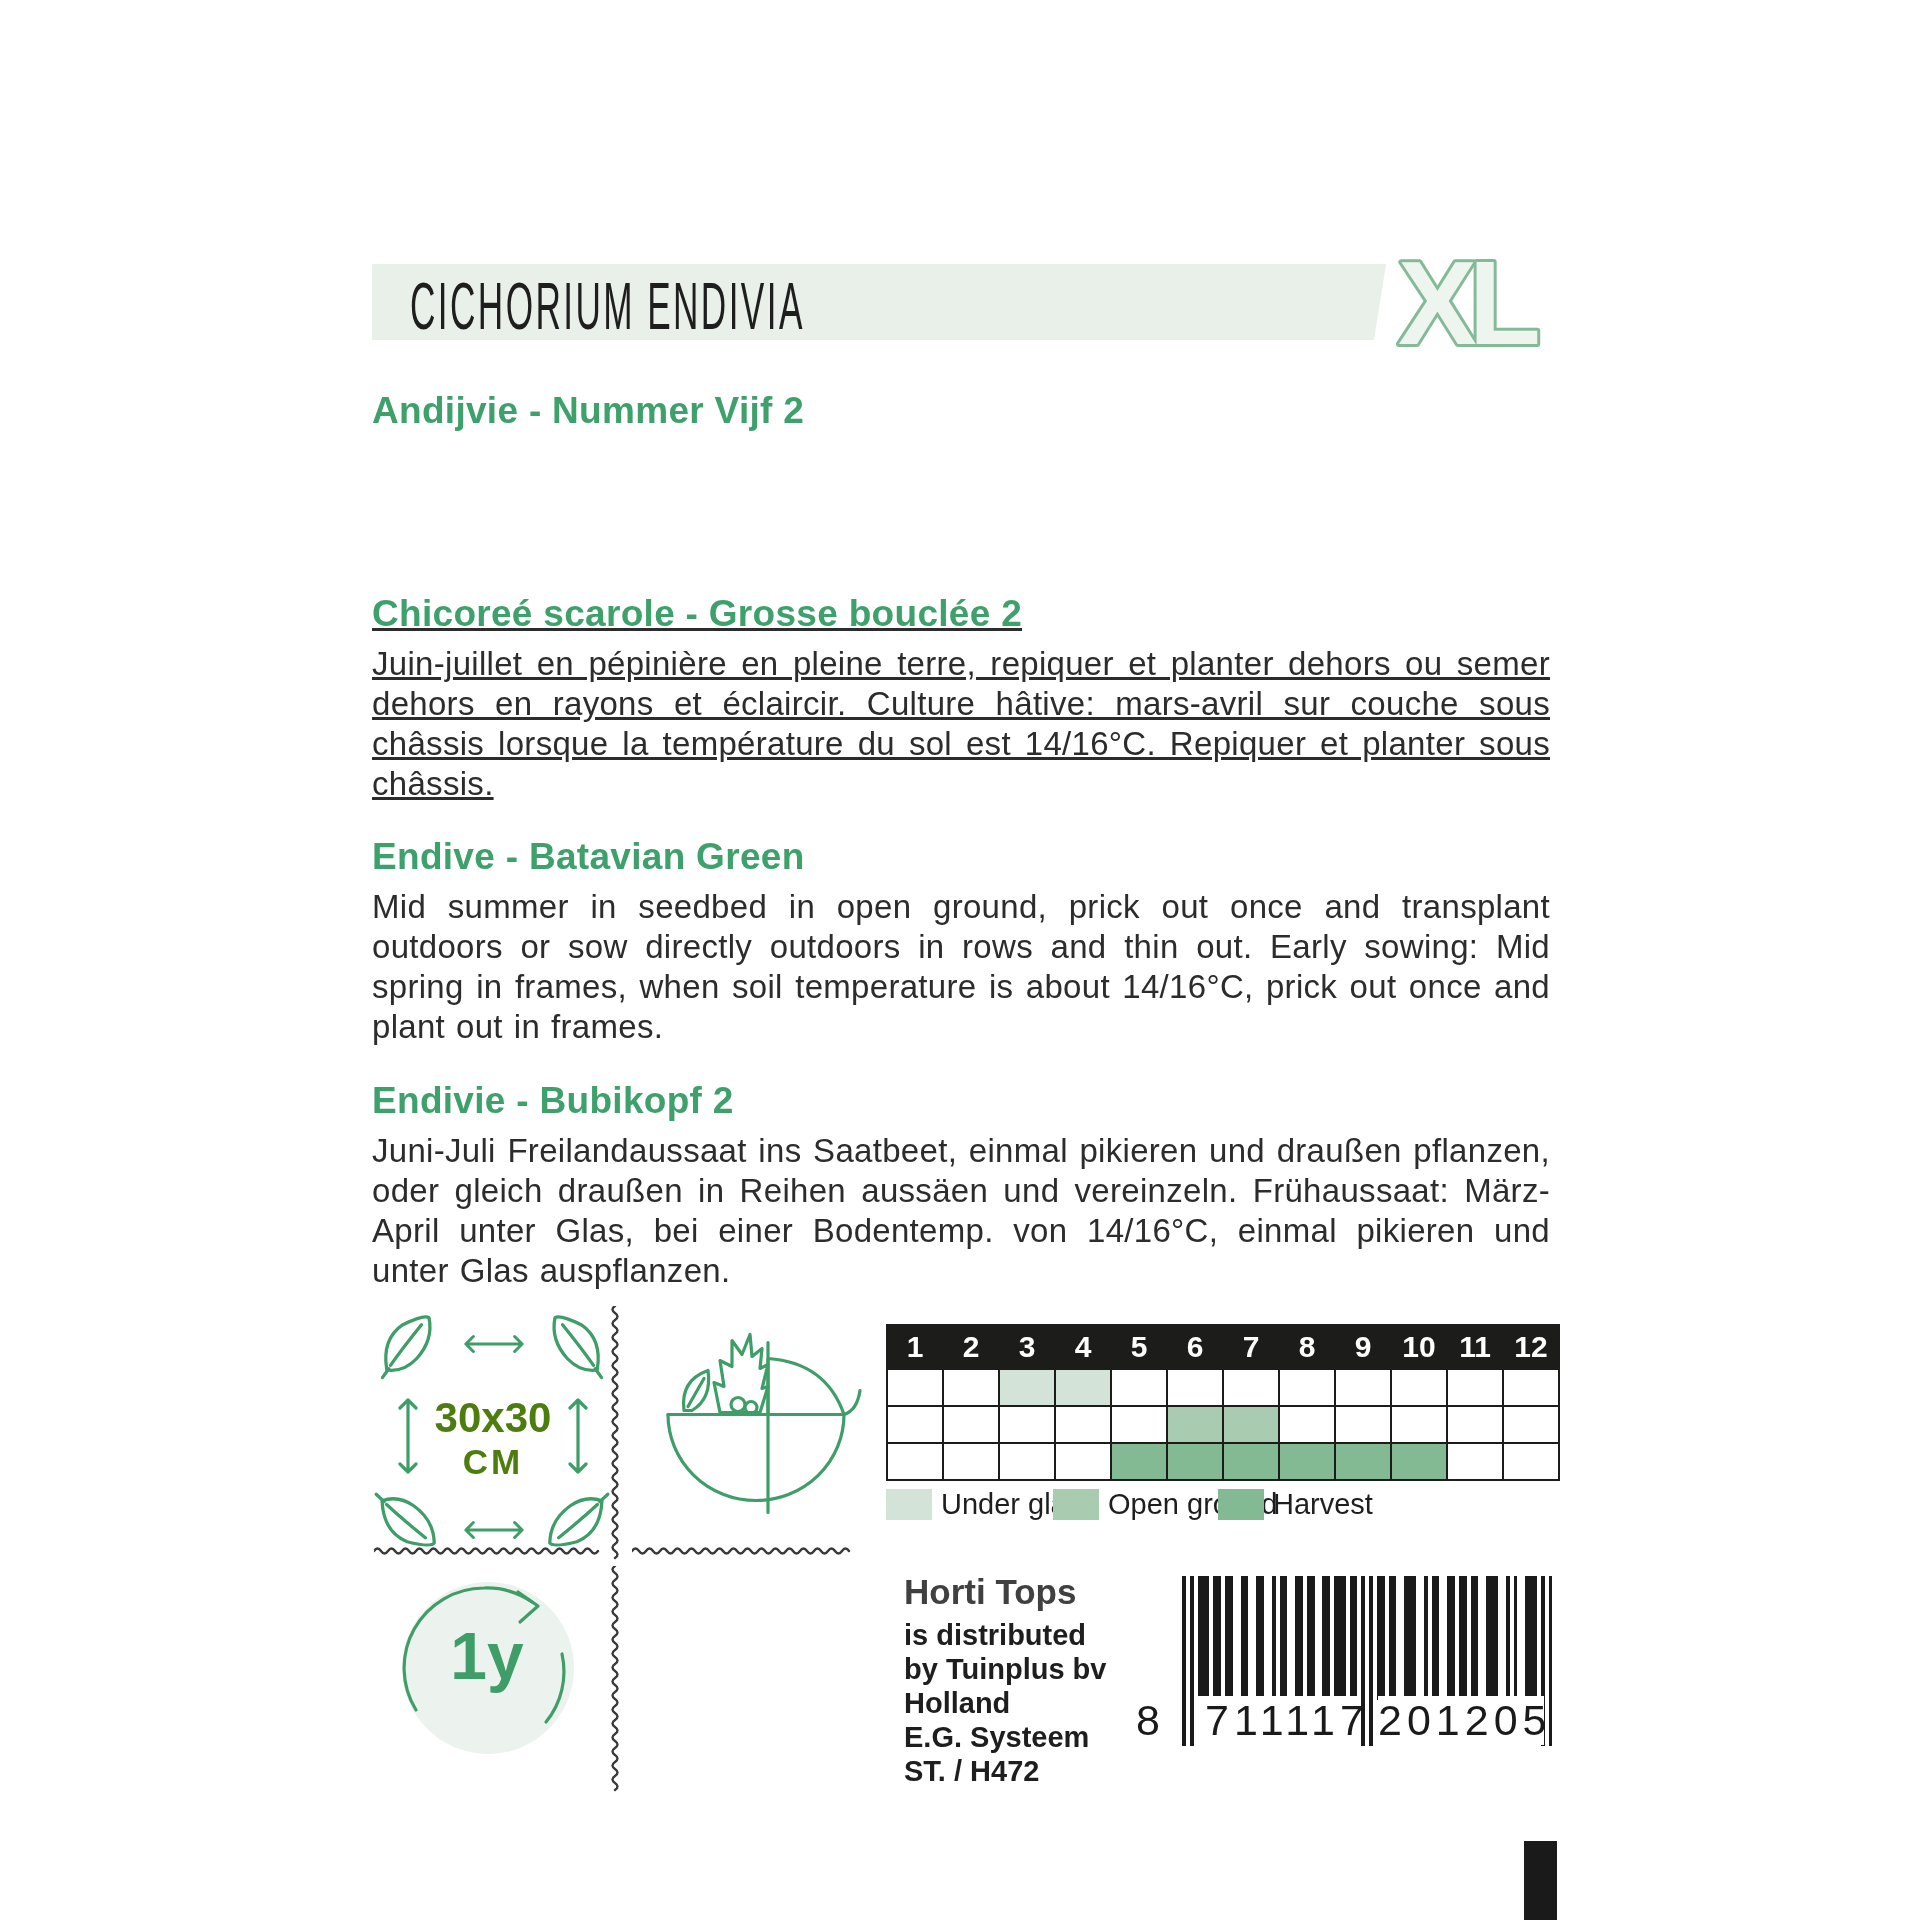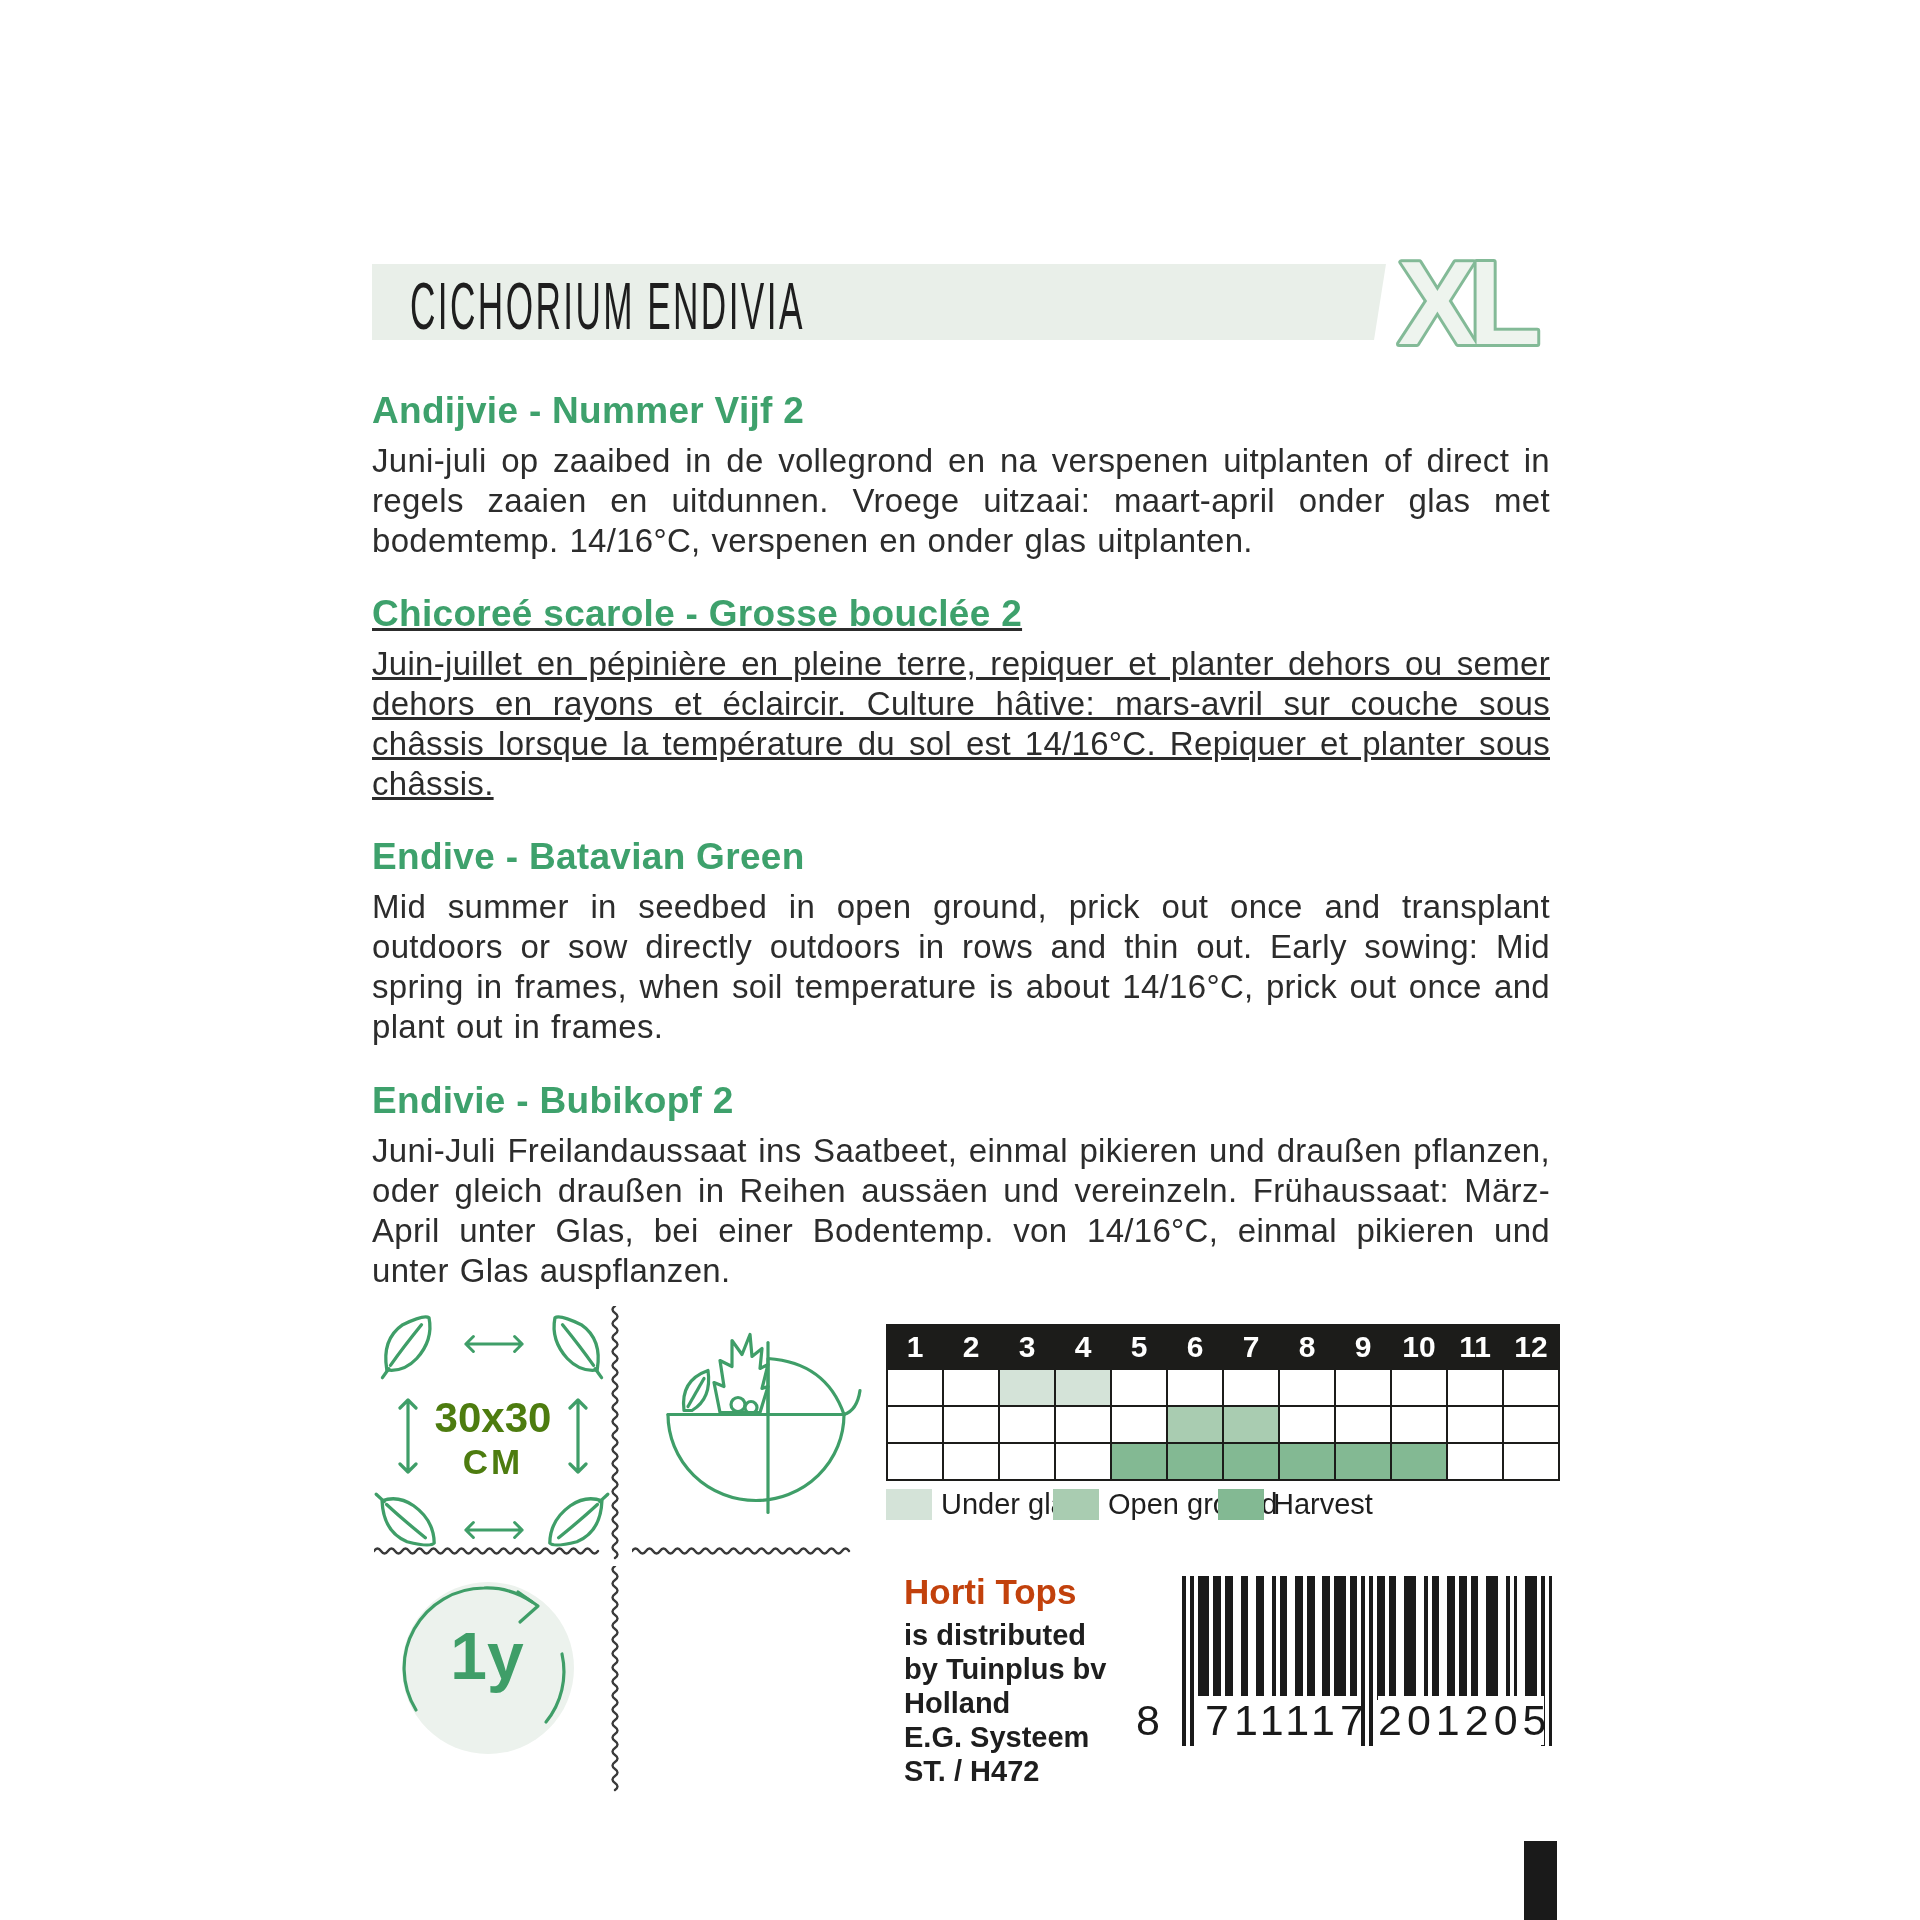--- a/index.html
+++ b/index.html
@@ -56,21 +56,21 @@
   .legend { position:absolute; left:886px; top:1488px; width:680px; height:34px; }
   .legend-item { position:absolute; top:0; display:flex; align-items:center; }
   .legend-swatch { width:46px; height:31px; display:inline-block; }
   .legend-label { font-size:29px; margin-left:9px; color:#1e1e1e; }
   .li0 { left:0; } .li1 { left:167px; } .li2 { left:332px; }
   
   .cycle-icon { position:absolute; left:386px; top:1570px; }
   .cycle-label { position:absolute; left:432px; top:1618px; width:110px; text-align:center;
                  font-size:66px; font-weight:bold; color:#3f9e68; }
   .distributor { position:absolute; left:904px; top:1572px; }
-  .distributor .dist-name { font-size:35px; font-weight:bold; color:#c2410c; margin-bottom:6px; }
+  .distributor .dist-name { font-size:35px; font-weight:bold; color:#404040; margin-bottom:6px; }
   .distributor .dist-line { font-size:29px; line-height:34px; color:#1e1e1e;font-weight:bold; }
   .barcode { position:absolute; left:1136px; top:1576px; width:424px; height:180px; }
   .barcode .bars { position:absolute; left:46px; top:0; }
   .barcode .bar { position:absolute; top:0; background:#1a1a1a; }
   .bc-digit { position:absolute; font-size:43px; color:#1a1a1a; top:120px; background:#fff; }
   .bc-lead   { left:0; }
   .bc-group1 { left:58px;  width:166px; text-align:center; letter-spacing:5px;padding-left:11px; }
   .bc-group2 { left:242px; width:166px; text-align:center; letter-spacing:5px; }
   .print-mark { position:absolute; left:1524px; top:1841px; width:33px; height:79px; background:#1a1a1a; }
   svg .grn { stroke:#3f9e68; fill:none; stroke-width:3.2; stroke-linecap:round; stroke-linejoin:round; }
@@ -84,21 +84,20 @@
     <div class="banner-title">CICHORIUM ENDIVIA</div>
   </div>
   <div class="badge-xl">
     <svg width="170" height="130" viewBox="0 0 170 130">
       <text x="2" y="104" font-family="Liberation Sans, sans-serif" font-size="118" font-weight="bold" fill="#eef4ee" stroke="#83ba97" stroke-width="6" paint-order="stroke" stroke-linejoin="round" letter-spacing="-8">XL</text>
     </svg>
   </div>
 
   <div class="section s0">
     <h2>Andijvie - Nummer Vijf 2</h2>
-    <p>Juni-juli op zaaibed in de vollegrond en na verspenen uitplanten of direct in regels zaaien en uitdunnen. Vroege uitzaai: maart-april onder glas met bodemtemp. 14/16°C, verspenen en onder glas uitplanten.</p>
   </div>
   <div class="section s1">
     <h2>Chicoreé scarole - Grosse bouclée 2</h2>
     <p>Juin-juillet en pépinière en pleine terre, repiquer et planter dehors ou semer dehors en rayons et éclaircir. Culture hâtive: mars-avril sur couche sous châssis lorsque la température du sol est 14/16°C. Repiquer et planter sous châssis.</p>
   </div>
   <div class="section s2">
     <h2>Endive - Batavian Green</h2>
     <p>Mid summer in seedbed in open ground, prick out once and transplant outdoors or sow directly outdoors in rows and thin out. Early sowing: Mid spring in frames, when soil temperature is about 14/16°C,  prick out once and plant out in frames.</p>
   </div>
   <div class="section s3">

